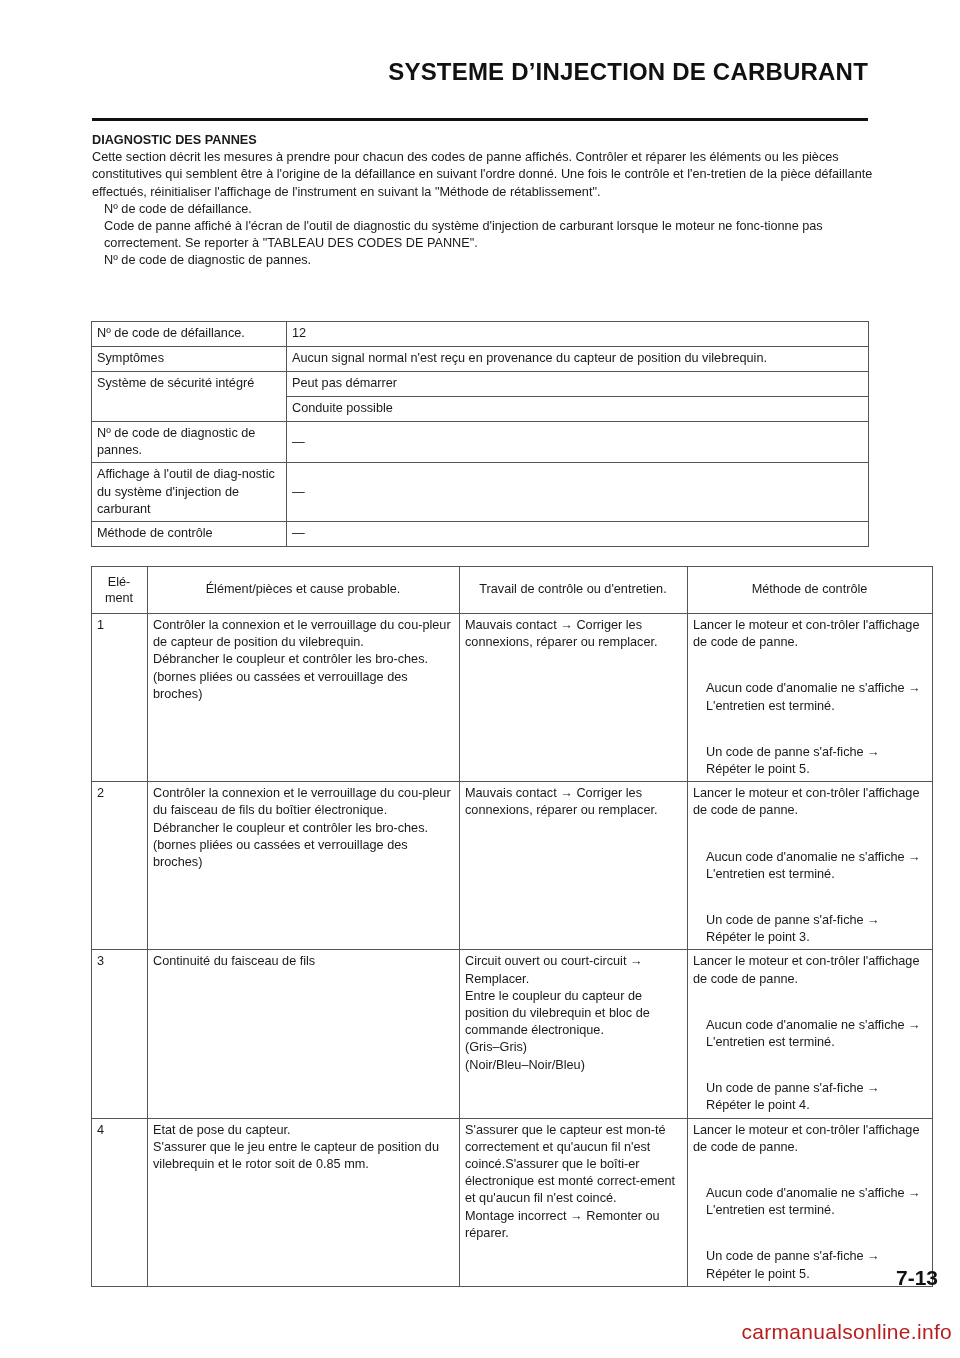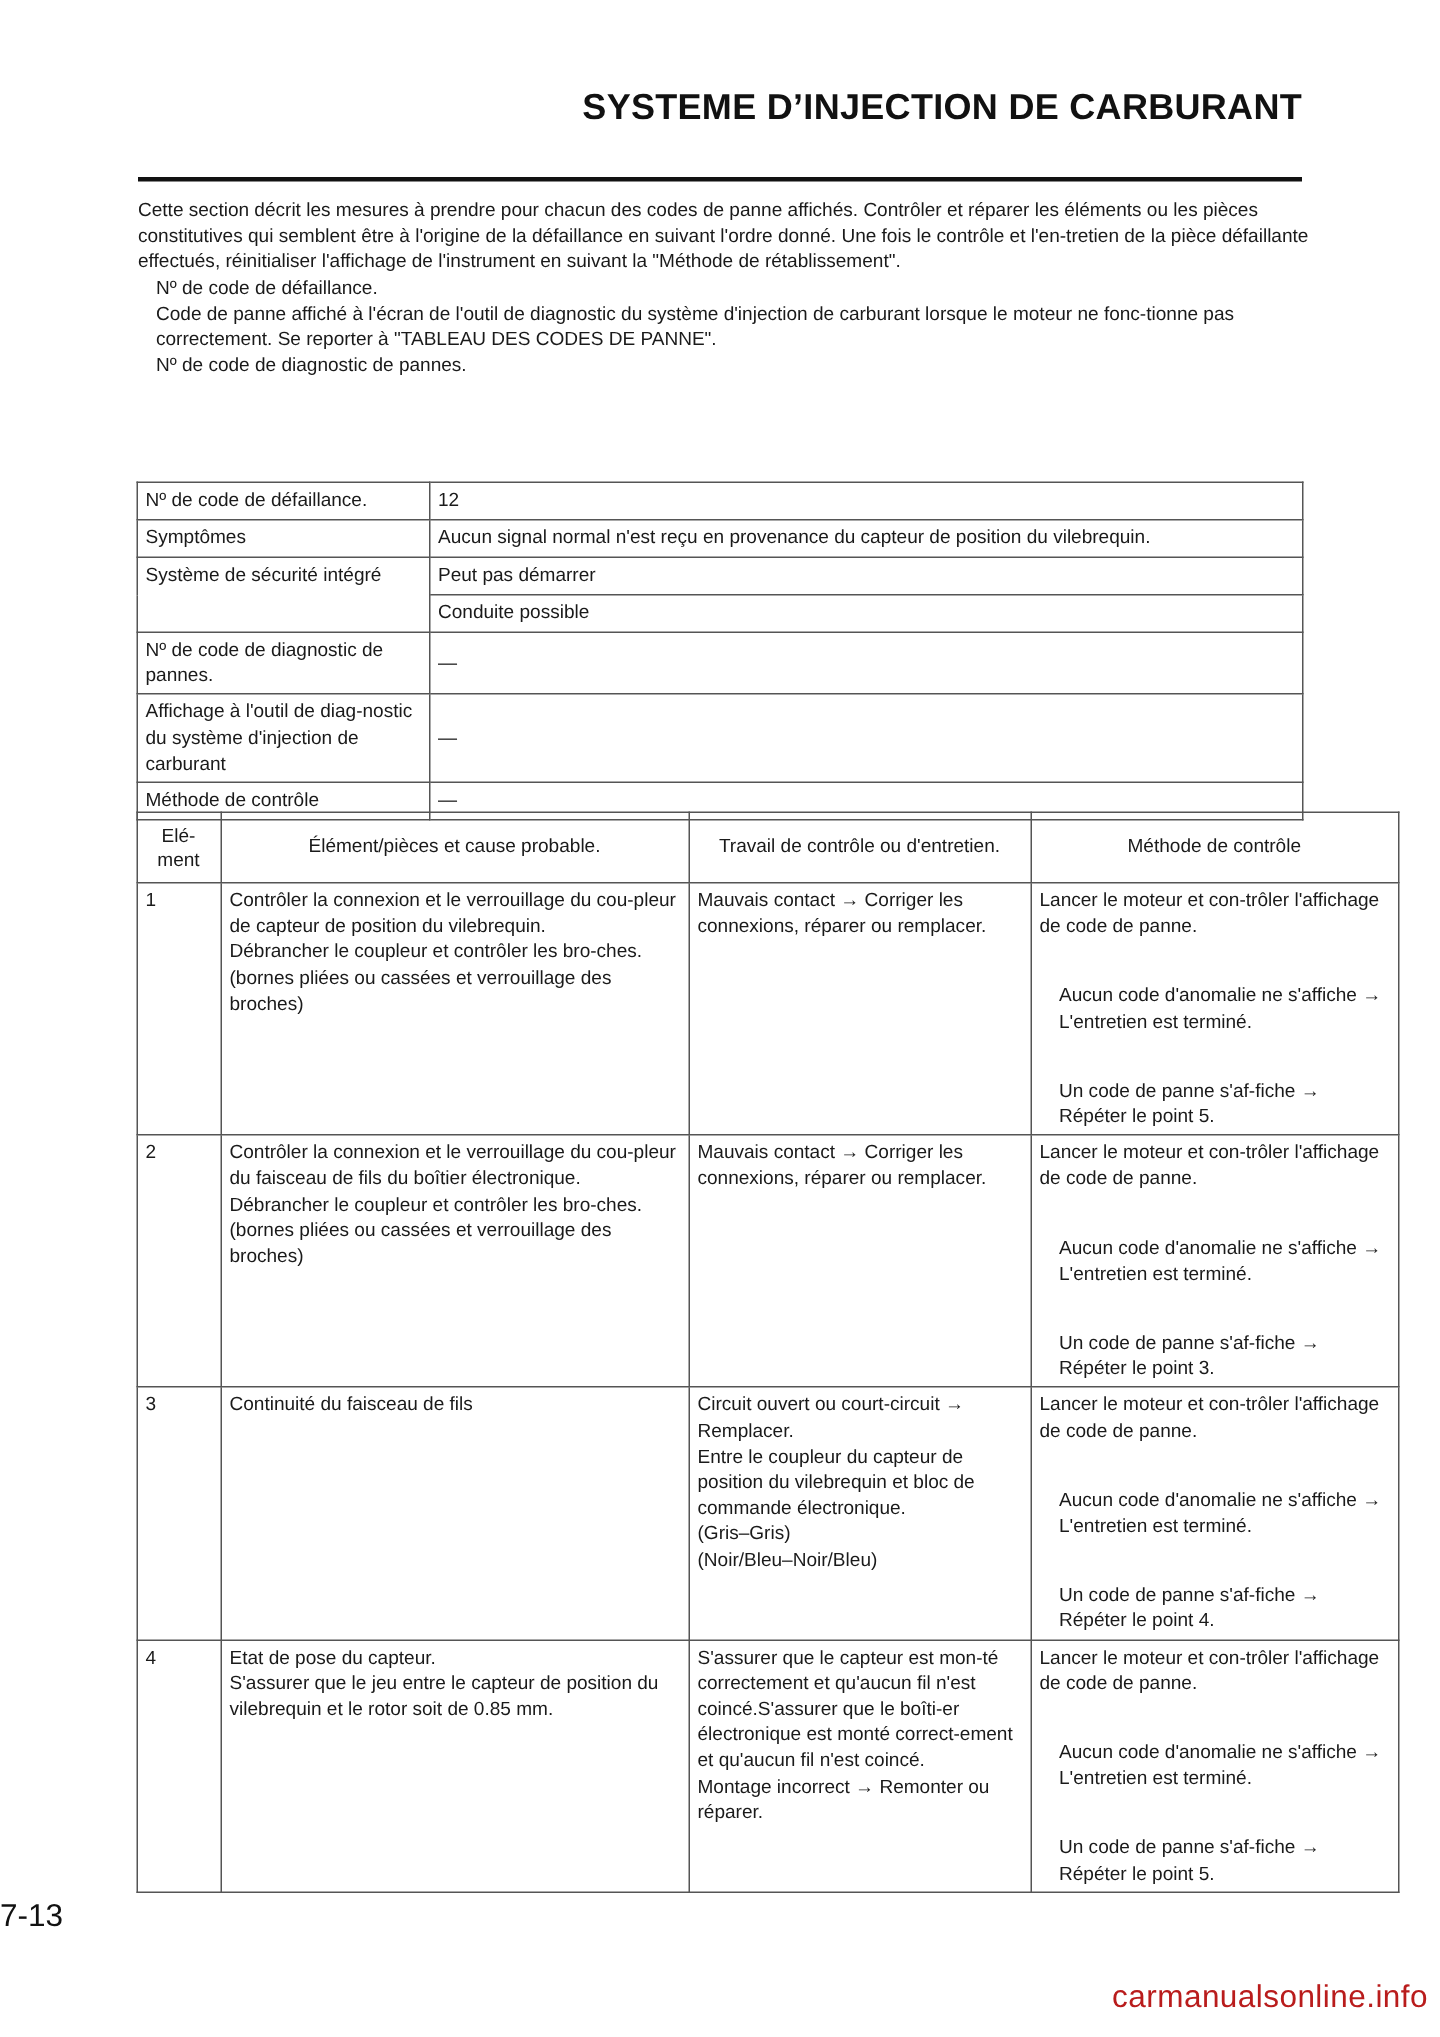--- a/index.html
+++ b/index.html
@@ -26,44 +26,45 @@
     position: absolute; border-collapse: collapse;
     font-size: 12.7px; line-height: 17.2px;
   }
   table.diag td {
     border: 1px solid #555; vertical-align: top; padding: 3px 6px 3px 5px;
   }
   table.info { left: 91px; top: 321px; width: 778px; border: 1.5px solid #222; }
   table.info td.label { width: 183px; }
   table.info tr.r-single td { height: 18px; }
 
-  table.steps { left: 91px; top: 541px; width: 842px; border: 1.5px solid #222; }
+  table.steps { left: 91px; top: 566px; width: 842px; border: 1.5px solid #222; }
   table.steps td.col-num { width: 44px; }
   table.steps td.col-part { width: 300px; }
   table.steps td.col-work { width: 216px; }
   table.steps tr.head td { text-align: center; vertical-align: middle; height: 40px; }
   table.steps tr.head td.col-num { line-height: 16px; padding-top: 2px; }
   .subindent { padding-left: 13px; margin-top: 29px; }
 
   .page-number {
-    position: absolute; left: 0; width: 938px; top: 1266px; text-align: left;
-    font-weight: normal; font-size: 21px; color: #111;
+    position: absolute; left: 0; width: 938px; top: 1266px; text-align: right;
+    font-weight: bold; font-size: 21px; color: #111;
   }
   .watermark {
     position: absolute; right: 8px; top: 1320px;
     font-size: 21px; color: #b91c1c; letter-spacing: 0.3px;
   }
 </style>
 </head>
 <body>
 
 <div class="page-title">SYSTEME D’INJECTION DE CARBURANT</div>
 <div class="title-rule"></div>
 
 <div class="intro">
+  <div class="heading">DIAGNOSTIC DES PANNES</div>
   <div>Cette section décrit les mesures à prendre pour chacun des codes de panne affichés. Contrôler et réparer les éléments ou les pièces constitutives qui semblent être à l'origine de la défaillance en suivant l'ordre donné. Une fois le contrôle et l'en-tretien de la pièce défaillante effectués, réinitialiser l'affichage de l'instrument en suivant la "Méthode de rétablissement".</div>
   <div class="indent">Nº de code de défaillance.</div>
   <div class="indent">Code de panne affiché à l'écran de l'outil de diagnostic du système d'injection de carburant lorsque le moteur ne fonc-tionne pas correctement. Se reporter à "TABLEAU DES CODES DE PANNE".</div>
   <div class="indent">Nº de code de diagnostic de pannes.</div>
 </div>
 
 <table class="diag info">
   <tbody>
       <tr class="r-single">
     <td class="label">Nº de code de défaillance.</td>

